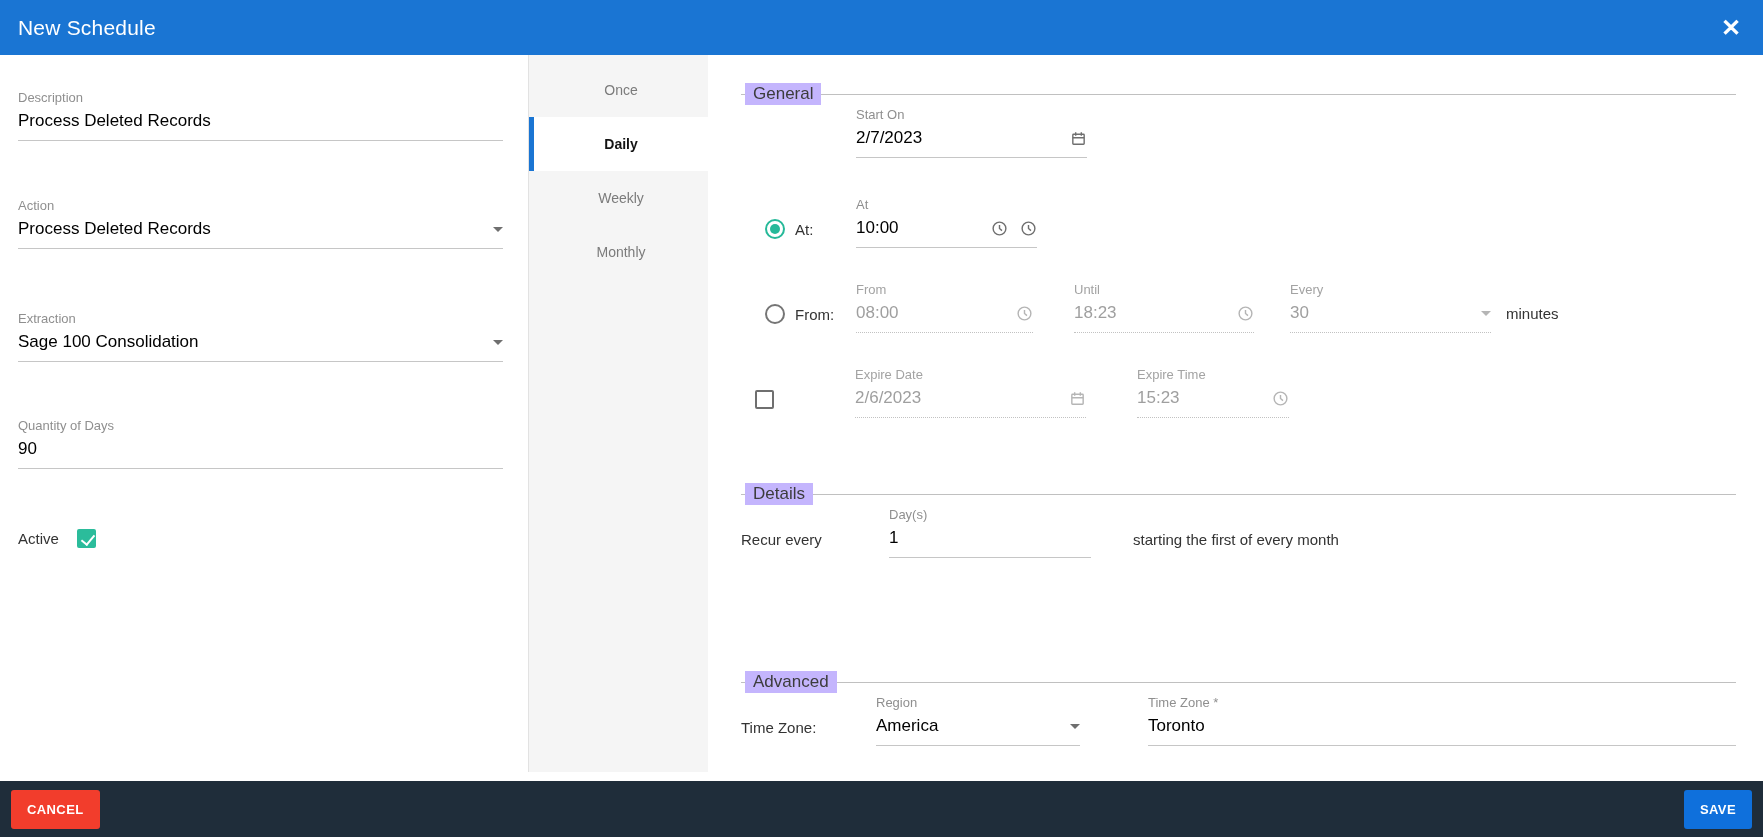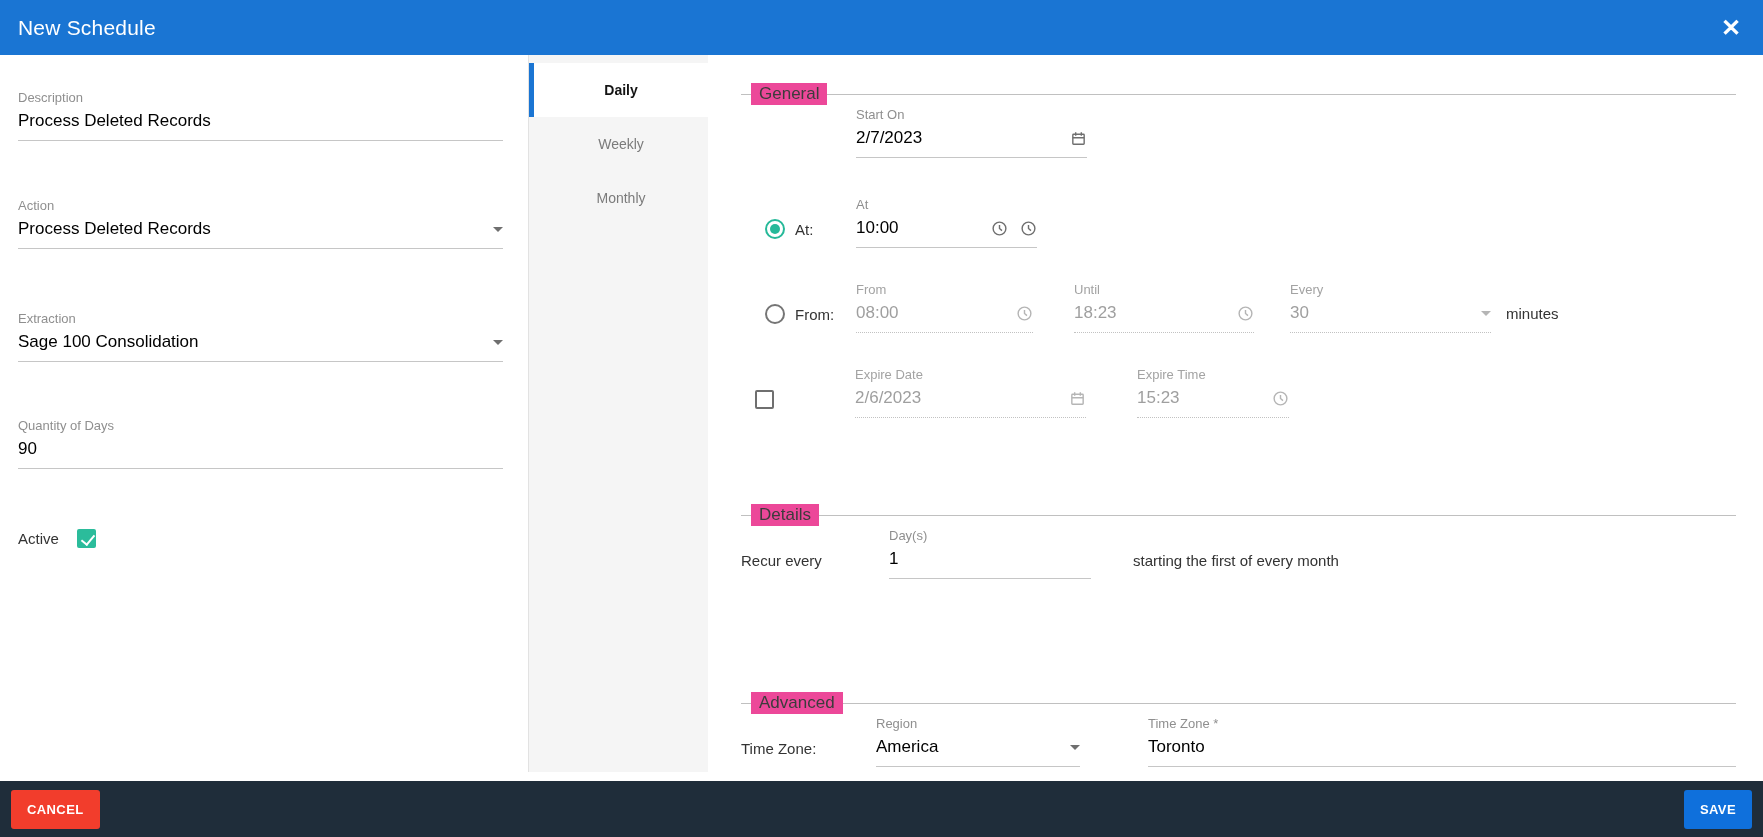--- a/index.html
+++ b/index.html
@@ -43,21 +43,21 @@
   .checkbox.checked::after { content:""; position:absolute; left:5px; top:1px; width:6px; height:11px; border:solid #fff; border-width:0 2px 2px 0; transform:rotate(40deg); }
 
   
   .tab-strip { flex:0 0 179px; width:179px; background:#f5f5f5; padding-top:8px; height:100%; }
   .tab { height:54px; display:flex; align-items:center; justify-content:center; font-size:14px; color:#7b7b7b; border-left:5px solid transparent; cursor:pointer; }
   .tab.selected { background:#fff; color:#141414; border-left-color:#1a75d3; font-weight:bold; }
 
   
   .right-panel { flex:1 1 auto; padding:0 27px 0 33px; height:100%; overflow:hidden; }
   .fieldset { border-top:1px solid #c0c0c0; position:relative; }
-  .legend { position:absolute; top:-12px; left:10px; background:#ec4899; padding:0 8px; font-size:17px; color:#3c3c3c; line-height:22px;text-align:right; }
+  .legend { position:absolute; top:-12px; left:4px; background:#c4b5fd; padding:0 8px; font-size:17px; color:#3c3c3c; line-height:22px;text-align:right; }
   .g-row { display:flex; align-items:flex-end; }
   .radio-wrap { display:flex; align-items:center; gap:10px; padding-bottom:9px; }
   .radio-label { font-size:15px; color:#333; }
   .radio { width:20px; height:20px; border-radius:50%; border:2px solid #757575; position:relative; background:#fff; cursor:pointer; flex:0 0 20px; }
   .radio.checked { border-color:#26b999; }
   .radio.checked::after { content:""; position:absolute; inset:3px; border-radius:50%; background:#26b999; }
   .inline-text { font-size:15px; color:#333; padding-bottom:11px; white-space:nowrap; }
 
   
   .footer { flex:0 0 56px; background:#1f2d3a; display:flex; align-items:center; padding:0 11px; }
@@ -112,20 +112,21 @@
 
         <div class="active-row" style="margin-top:60px;">
           <div class="active-label">Active</div>
           <div class="checkbox checked"></div>
         </div>
 
       </div>
     </div>
 
     <div class="tab-strip">
+      <div class="tab">Once</div>
       <div class="tab selected">Daily</div>
       <div class="tab">Weekly</div>
       <div class="tab">Monthly</div>
     </div>
 
     <div class="right-panel">
 
       <div class="fieldset" style="margin-top:39px;">
         <div class="legend">General</div>
 
@@ -232,21 +233,21 @@
                 <svg width="17" height="17" viewBox="0 0 24 24">
                     <circle cx="12" cy="12" r="9" fill="none" stroke="currentColor" stroke-width="2"></circle>
                     <path d="M12 7v5l3.5 3" fill="none" stroke="currentColor" stroke-width="2"></path>
                   </svg>
               </span>
             </div>
           </div>
         </div>
       </div>
 
-      <div class="fieldset" style="margin-top:97px;">
+      <div class="fieldset" style="margin-top:76px;">
         <div class="legend">Details</div>
         <div class="g-row" style="margin-top:12px;">
           <div class="inline-text" style="width:148px; padding-bottom:10px;">Recur every</div>
           <div class="md-field" style="width:202px;">
             <div class="md-label">Day(s)</div>
             <div class="md-value-row">
               <div class="md-value">1</div>
             </div>
           </div>
           <div class="inline-text" style="margin-left:42px; padding-bottom:10px;">starting the first of every month</div>

